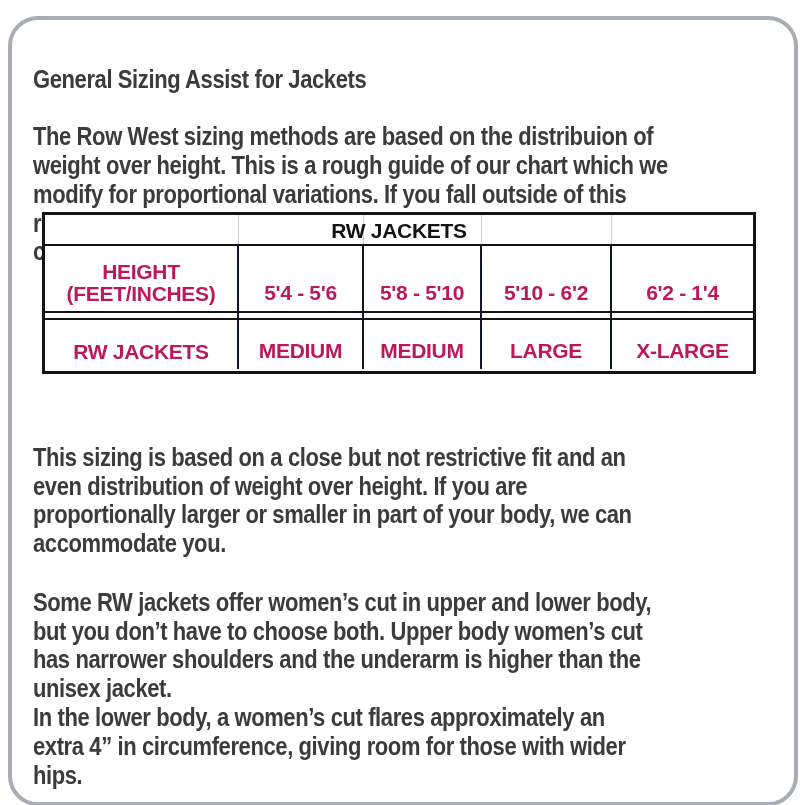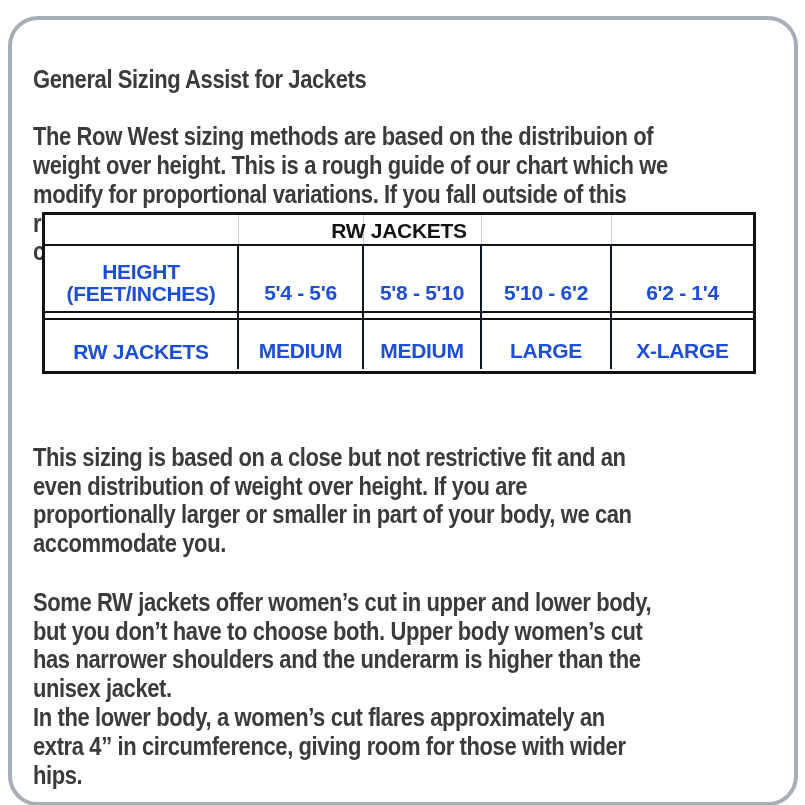--- a/index.html
+++ b/index.html
@@ -57,21 +57,21 @@
   }
   .tbl table {
     border-collapse: collapse;
     table-layout: fixed;
     width: 708px;
   }
   .tbl td {
     vertical-align: bottom;
     text-align: center;
     font-weight: bold;
-    color: #1d4ed8;
+    color: #be185d;
     font-size: 21px;
     letter-spacing: -0.3px;
     padding: 0 2px 6px 2px;
     overflow: hidden;
   }
   tr.hdr td { height: 23px; border-bottom: 2px solid #131313; }
   tr.hdr td + td { border-left: 1.5px solid #ccd0d6; }
   tr.r-height td { height: 59px; border-bottom: 2px solid #131313; }
   tr.r-weight td { height: 33px; border-bottom: 2px solid #131313; }
   tr.r-spacer td { height: 5px; border-bottom: 2px solid #131313; padding: 0; }

